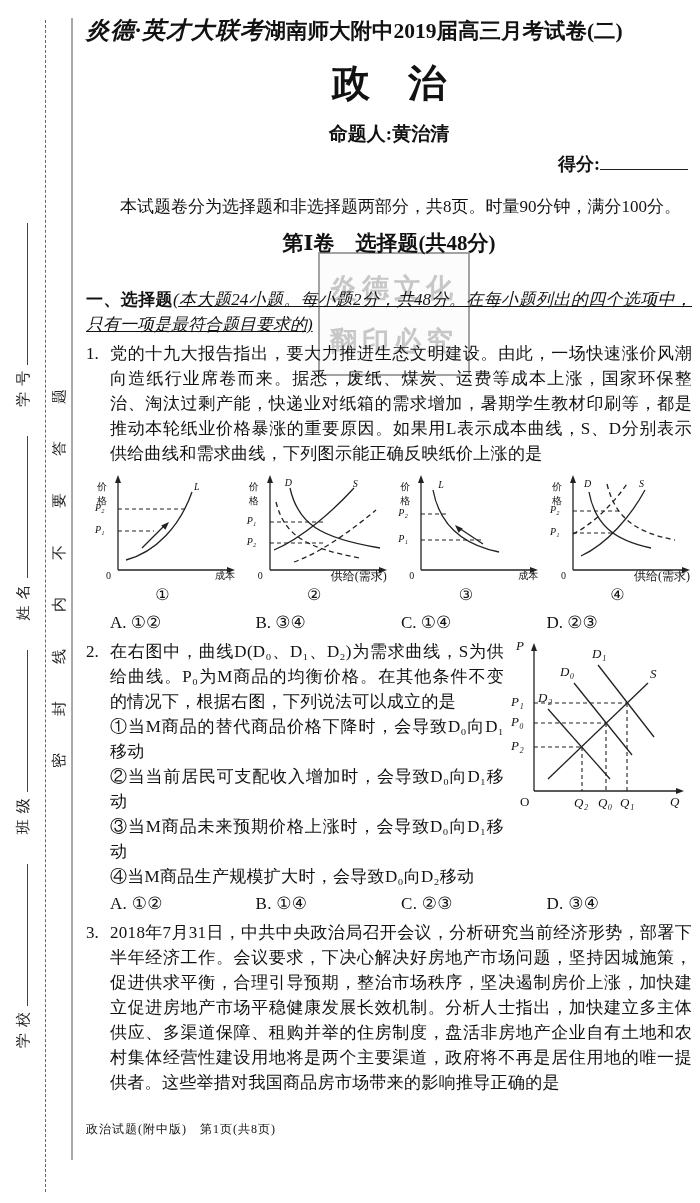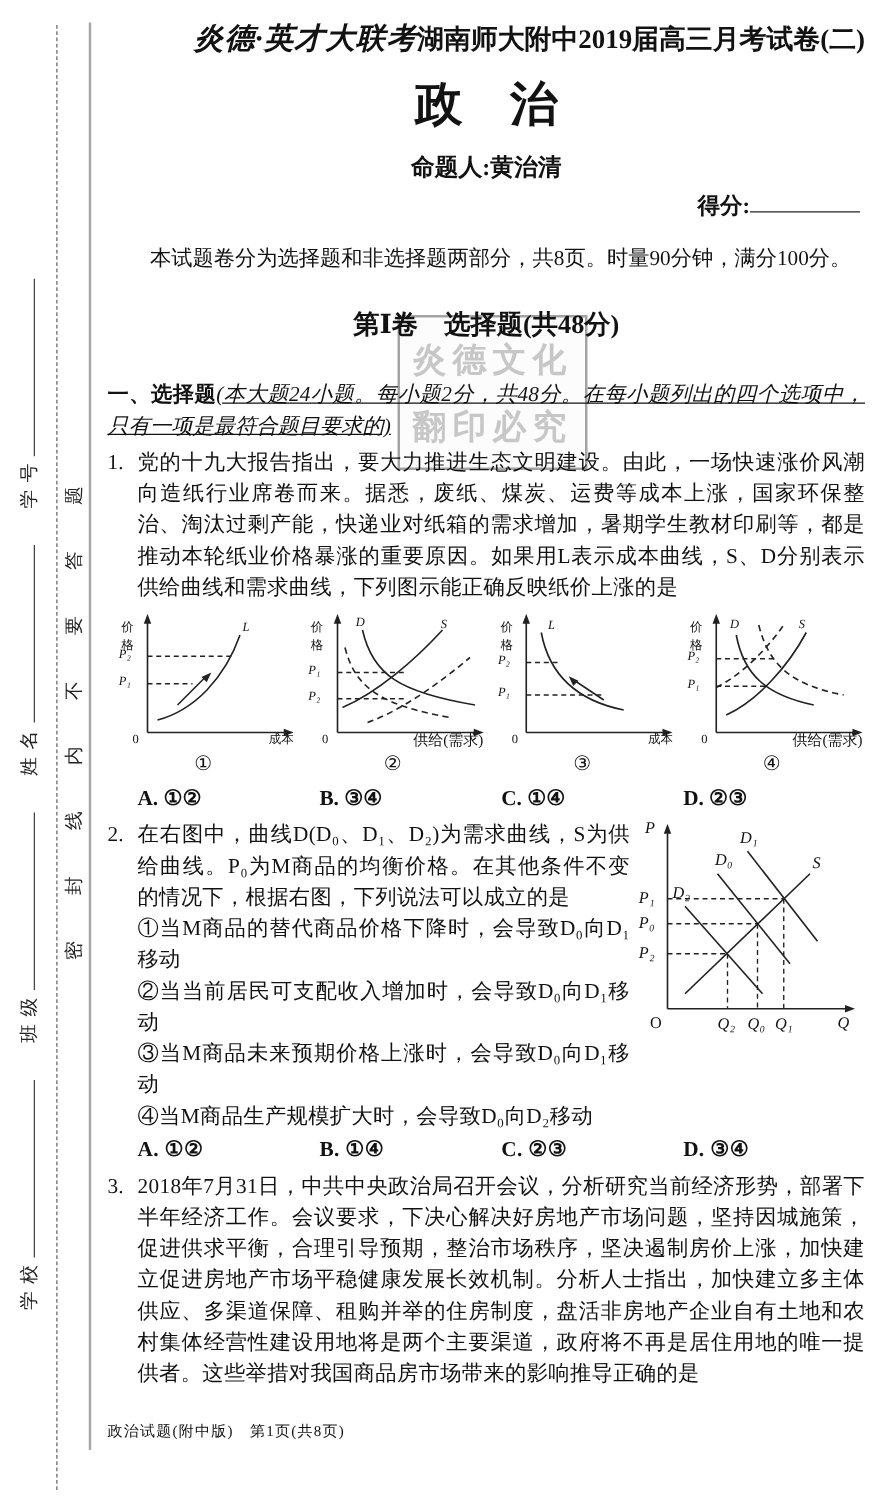--- a/index.html
+++ b/index.html
@@ -27,36 +27,36 @@
   .field-blank{display:inline-block;width:142px;border-bottom:1px solid #444;height:14px;}
   
   .watermark{
     position:absolute;left:318px;top:252px;width:152px;height:124px;z-index:0;
     border:2px solid #a3a3a3;background:rgba(250,250,250,.55);
     text-align:center;color:#c7c7c7;font-weight:bold;
     font-size:27px;letter-spacing:5px;line-height:53px;padding-top:8px;box-sizing:border-box;
   }
   
   .content{position:relative;z-index:1;margin:0 8px 0 86px;padding-top:14px;}
-  .header-title{text-align:right;font-size:21.5px;font-weight:bold;white-space:nowrap;margin-bottom:12px;}
+  .header-title{text-align:left;font-size:21.5px;font-weight:bold;white-space:nowrap;margin-bottom:12px;}
   .header-title .brand{font-size:23.5px;font-style:italic;font-weight:900;letter-spacing:1px;}
   .subject{text-align:center;font-size:38px;font-weight:bold;margin-bottom:12px;}
   .author{text-align:center;font-size:19px;font-weight:bold;margin-bottom:4px;}
   .score-row{text-align:right;font-size:18px;font-weight:bold;padding-right:4px;margin-bottom:18px;}
   .score-blank{display:inline-block;width:88px;height:18px;border-bottom:1.5px solid #222;}
-  .intro{font-size:17px;line-height:25px;text-align:justify;text-indent:2em;margin:4px 0 26px;}
+  .intro{font-size:17px;line-height:25px;text-align:justify;text-indent:2em;margin:4px 0 10px;}
   .section-title{text-align:center;font-size:21px;font-weight:bold;margin:8px 0 30px;}
   .part-heading{font-size:17px;line-height:25px;text-align:justify;margin:0 0 4px;}
   .part-heading b{font-weight:bold;}
   .part-heading i{font-style:italic;text-decoration:underline;}
   .question{display:flex;font-size:17px;line-height:25px;}
   .qnum{flex:0 0 24px;}
   .qbody{flex:1;text-align:justify;letter-spacing:.3px;}
   .q-item{text-align:justify;}
-  .options-row{display:flex;font-size:17px;line-height:25px;margin:2px 0 4px;font-weight:bold;}
+  .options-row{display:flex;font-size:17px;line-height:25px;margin:2px 0 4px;}
   .options-row .opt{width:25%;}
   .opt-indent{padding-left:24px;}
   
   .graphs-row{display:flex;justify-content:space-between;margin:6px 0 2px 2px;}
   .mini-graph{position:relative;width:149px;height:136px;flex:0 0 auto;}
   .gsvg line,.gsvg path{stroke:#222;fill:none;stroke-width:1.3;}
   .gsvg polygon{fill:#222;stroke:none;}
   .gsvg .dash path{stroke-dasharray:4 3;stroke-width:1.1;}
   .gsvg .dcurve{stroke-dasharray:5 3.5;}
   .glabel{position:absolute;font-size:10px;line-height:14px;color:#111;}
@@ -236,21 +236,21 @@
               <path d="M26,64 H119"></path>
                 <path d="M119,64 V152"></path>
               <path d="M26,84 H98"></path>
                 <path d="M98,84 V152"></path>
               <path d="M26,108 H74"></path>
                 <path d="M74,108 V152"></path>
             </g>
           </svg>
           <span class="glabel gmath" style="left:8px;top:0">P</span>
           <span class="glabel gmath" style="left:84px;top:8px">D₁</span>
-          <span class="glabel gmath" style="left:64px;top:26px">D₀</span>
+          <span class="glabel gmath" style="left:52px;top:26px">D₀</span>
           <span class="glabel gmath" style="left:142px;top:28px">S</span>
           <span class="glabel gmath" style="left:30px;top:52px">D₂</span>
           <span class="glabel gmath" style="left:3px;top:56px">P₁</span>
           <span class="glabel gmath" style="left:3px;top:76px">P₀</span>
           <span class="glabel gmath" style="left:3px;top:100px">P₂</span>
           <span class="glabel" style="left:12px;top:156px">O</span>
           <span class="glabel gmath" style="left:66px;top:157px">Q₂</span>
           <span class="glabel gmath" style="left:90px;top:157px">Q₀</span>
           <span class="glabel gmath" style="left:112px;top:157px">Q₁</span>
           <span class="glabel gmath" style="left:162px;top:156px">Q</span>

